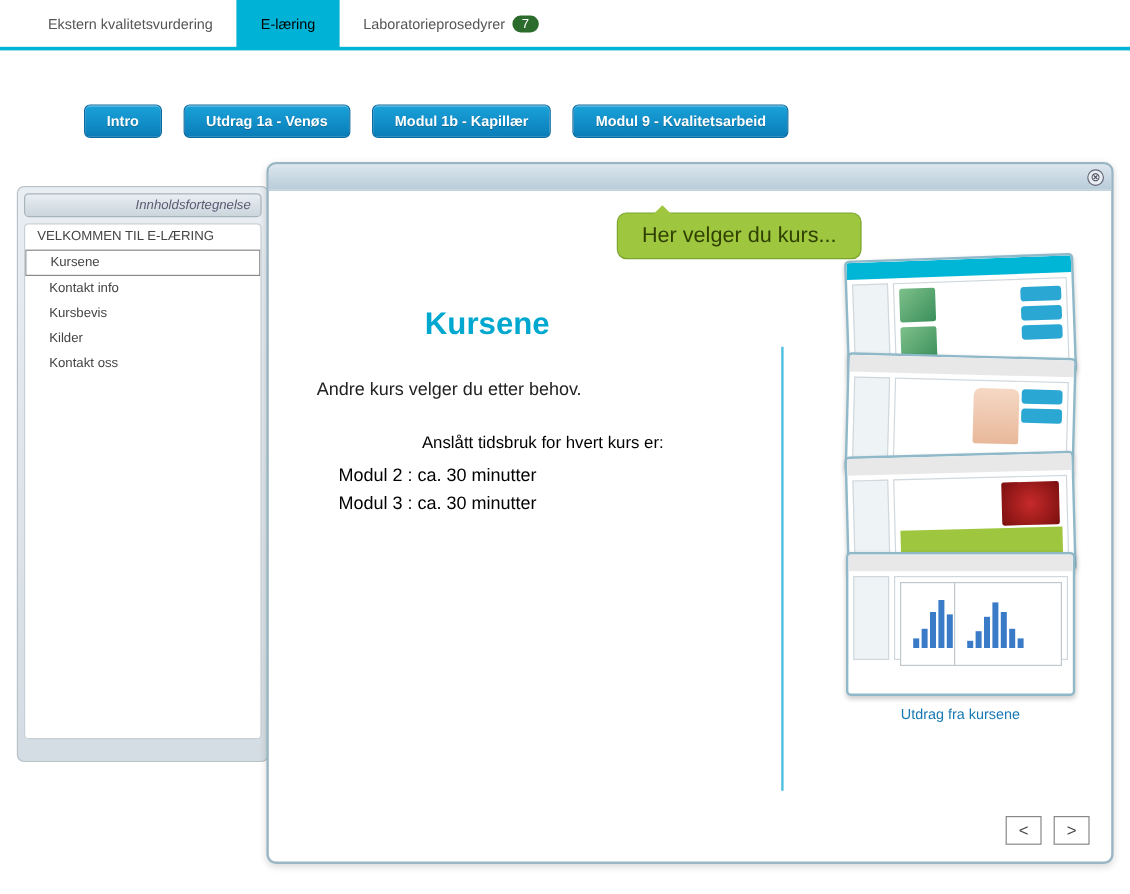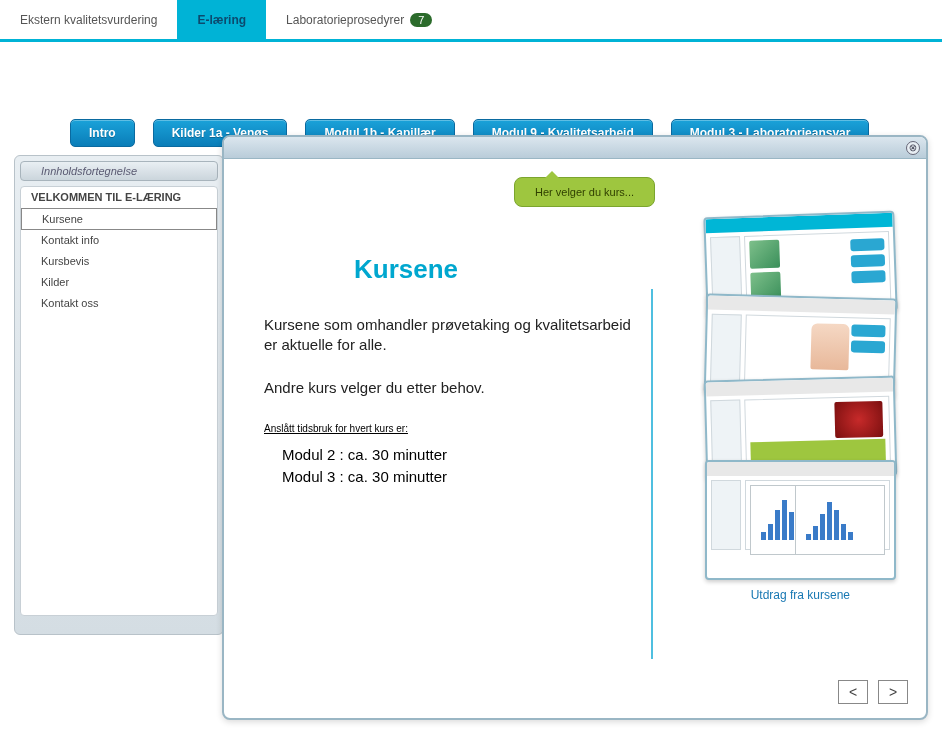--- a/index.html
+++ b/index.html
@@ -1,50 +1,50 @@
 <!DOCTYPE html>
 <html><head>
 <meta charset="utf-8">
 <style>
   * { box-sizing: border-box; margin: 0; padding: 0; font-family: Verdana, Arial, sans-serif; }
   body { width: 942px; height: 745px; background: #fff; overflow: hidden; position: relative; }
 
   
-  .top-tabs { display: flex; align-items: center; height: 42px; border-bottom: 3px solid #00b3d6; background: #fff; }
+  .top-tabs { display: flex; align-items: center; height: 42px; border-bottom: 3px solid #00b3d6; background: #fff; padding-left: 20px; }
   .top-tab { padding: 0 20px; height: 42px; display: flex; align-items: center; font-size: 12px; color: #555; cursor: pointer; }
-  .top-tab.active { background: #00b3d6; color: #0c4a6e; font-weight: bold; }
+  .top-tab.active { background: #00b3d6; color: #000000; font-weight: normal; }
   .badge { display: inline-block; background: #2b6b2b; color: #fff; border-radius: 10px; padding: 1px 8px; font-size: 11px; margin-left: 6px; }
 
   
   .module-nav { display: flex; gap: 18px; padding: 45px 70px 20px 70px; }
-  .module-btn { background: linear-gradient(#1aa2d9,#0a7db8); color: #fff; font-size: 12px; font-weight: bold; border: 1px solid #0a6aa0; border-radius: 5px; padding: 6px 18px; cursor: pointer; text-shadow: 0 1px 0 rgba(0,0,0,.25); box-shadow: inset 0 1px 0 rgba(255,255,255,.3); margin-top: 32px; }
+  .module-btn { background: linear-gradient(#1aa2d9,#0a7db8); color: #fff; font-size: 12px; font-weight: bold; border: 1px solid #0a6aa0; border-radius: 5px; padding: 6px 18px; cursor: pointer; text-shadow: 0 1px 0 rgba(0,0,0,.25); box-shadow: inset 0 1px 0 rgba(255,255,255,.3); }
 
   
   .sidebar { position: absolute; left: 14px; top: 155px; width: 210px; border: 1px solid #b8c2c9; border-radius: 6px; background: linear-gradient(#e8eef2,#d4dde3); padding-bottom: 6px; height: 480px; }
-  .sidebar-header { border: 1px solid #a8b4bc; border-radius: 4px; margin: 5px; padding: 3px 20px; background: linear-gradient(#e9eff3,#cbd5dc); font-size: 11px; font-style: italic; color: #5a5a72; }
+  .sidebar-header { border: 1px solid #a8b4bc; border-radius: 4px; margin: 5px; padding: 3px 8px; background: linear-gradient(#e9eff3,#cbd5dc); font-size: 11px; font-style: italic; color: #5a5a72; text-align: right; }
   .toc-list { background: #fff; border: 1px solid #c8d0d6; border-radius: 4px; margin: 0 5px; height: 430px; overflow-y: scroll; font-size: 11px; }
   .toc-item { padding: 4px 10px; border-bottom: 1px solid transparent; color: #444; cursor: pointer; }
-  .toc-item.level0 { padding-left: 10px; font-weight: bold; }
+  .toc-item.level0 { padding-left: 10px; }
   .toc-item.level1 { padding-left: 20px; }
   .toc-item.selected { border: 1px solid #888; background: #fff; }
 
   
   .content-panel { position: absolute; left: 222px; top: 135px; width: 706px; height: 585px; border: 2px solid #9ab6c4; border-radius: 8px; background: #fff; box-shadow: 0 2px 6px rgba(0,0,0,.15); }
   .panel-titlebar { height: 22px; background: linear-gradient(#dbe6ee,#b9ccd9); border-bottom: 1px solid #9ab6c4; border-radius: 6px 6px 0 0; display:flex; justify-content:flex-end; align-items:center; padding-right:6px; }
   .titlebar-icon { width:14px; height:14px; border:1px solid #667; border-radius:7px; font-size:10px; display:flex; align-items:center; justify-content:center; color:#445; background:#e8eef3; cursor:pointer; }
 
   .callout-wrap { position: absolute; left: 290px; top: 40px; }
-  .callout { background: #9ec63f; border: 1px solid #7ba52e; border-radius: 8px; padding: 8px 20px; color: #304000; font-size: 11px; min-width: 140px; text-align:center; }
+  .callout { background: #9ec63f; border: 1px solid #7ba52e; border-radius: 8px; padding: 8px 20px; color: #304000; font-size: 18px; min-width: 140px; text-align:center; }
   .callout::before { content:''; position:absolute; top:-14px; left:30px; border:8px solid transparent; border-bottom-color:#9ec63f; }
 
   .content-body { padding: 30px 30px 0 40px; display: flex; }
   .content-text { width: 380px; }
   .content-heading { color: #00a7cf; font-size: 26px; font-weight: bold; margin: 65px 0 30px 90px; }
   .para { font-size: 15px; color: #222; margin-bottom: 22px; line-height: 1.35; }
-  .subhead { text-decoration: underline; font-size: 10px; margin: 25px 0 10px 0; }
+  .subhead { font-size: 14px; margin: 25px 0 10px 0; text-align: center; }
   .time-list { font-size: 15px; padding-left: 18px; line-height: 1.5; }
   .vline { width: 2px; background: #4fbfe0; margin: 100px 20px 0 10px; height: 370px; }
 
   .thumbs { width: 225px; margin-top: 25px; position: relative; padding-left: 32px; }
   .thumb { border: 2px solid #8fb8c9; border-radius: 4px; background: #fff; margin-bottom: -18px; box-shadow: 0 2px 4px rgba(0,0,0,.2); transform-origin: center; position:relative; height:100px; overflow:hidden; }
   .thumb1 { transform: rotate(-2deg); }
   .thumb2 { transform: rotate(1.5deg); }
   .thumb3 { transform: rotate(-1.5deg); }
   .thumb4 { transform: rotate(0deg); height:120px; }
   .thumb-hdr { height:14px; background:#00b6d6; }
@@ -74,24 +74,23 @@
   <div class="top-tab">Ekstern kvalitetsvurdering</div>
   <div class="top-tab active">E-læring</div>
   <div class="top-tab">
     <span>Laboratorieprosedyrer</span>
     <span class="badge">7</span>
   </div>
 </div>
 
 <div class="module-nav">
   <button class="module-btn">Intro</button>
-  <button class="module-btn">Kilder 1a - Venøs</button>
+  <button class="module-btn">Utdrag 1a - Venøs</button>
   <button class="module-btn">Modul 1b - Kapillær</button>
   <button class="module-btn">Modul 9 - Kvalitetsarbeid</button>
-  <button class="module-btn">Modul 3 - Laboratorieansvar</button>
 </div>
 
 <div class="sidebar">
   <div class="sidebar-header">Innholdsfortegnelse</div>
   <div class="toc-list">
     <div class="toc-item level0">VELKOMMEN TIL E-LÆRING</div>
     <div class="toc-item level1 selected">Kursene</div>
     <div class="toc-item level1">Kontakt info</div>
     <div class="toc-item level1">Kursbevis</div>
     <div class="toc-item level1">Kilder</div>
@@ -104,21 +103,20 @@
     <div class="titlebar-icon">⊗</div>
   </div>
 
   <div class="callout-wrap">
     <div class="callout">Her velger du kurs...</div>
   </div>
 
   <div class="content-body">
     <div class="content-text">
       <div class="content-heading">Kursene</div>
-      <div class="para">Kursene som omhandler prøvetaking og kvalitetsarbeid er aktuelle for alle.</div>
       <div class="para">Andre kurs velger du etter behov.</div>
       <div class="subhead">Anslått tidsbruk for hvert kurs er:</div>
       <div class="time-list">
         <div>Modul 2  : ca. 30 minutter</div>
         <div>Modul 3  : ca. 30 minutter</div>
       </div>
     </div>
 
     <div class="vline"></div>
 

